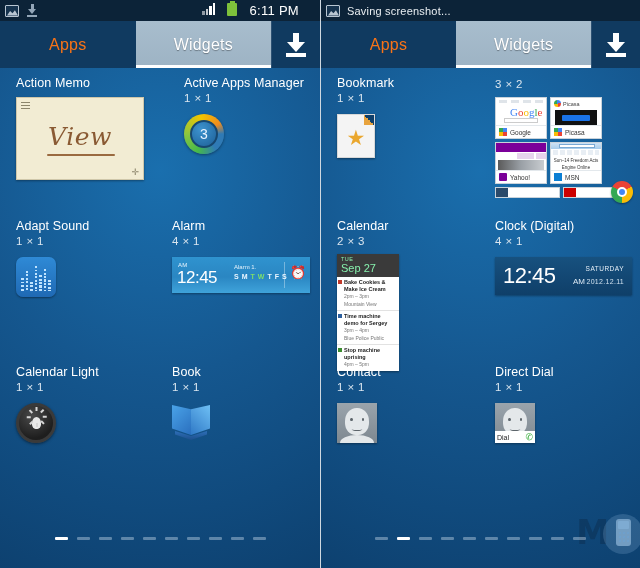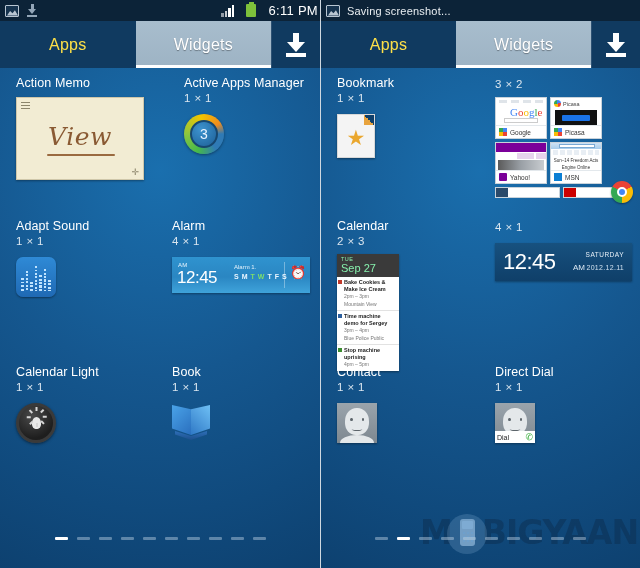--- a/index.html
+++ b/index.html
@@ -16,21 +16,21 @@
     overflow: hidden;
   }
   .panel.right { border-left: 1px solid #cfd8e0; }
 
   
   .statusbar {
     height: 21px; background: #0c2338; display: flex;
     align-items: center; padding: 0 5px; position: relative;
   }
   .sb-left { display: flex; align-items: center; gap: 7px; }
-  .sb-right { position: absolute; right: 2px; display: flex; align-items: center; gap: 12px; }
+  .sb-right { position: absolute; right: 21px; display: flex; align-items: flex-start; gap: 12px; }
   .sb-text { color: #e9eef2; font-size: 11px; letter-spacing: .2px; }
   .sb-time { color: #ffffff; font-size: 13px; font-weight: 400; letter-spacing: .3px; }
   .ico-image {
     width: 14px; height: 12px; border: 1.5px solid #b9c6d2; border-radius: 1px;
     position: relative; overflow: hidden; background: #16334e;
   }
   .ico-image:after {
     content: ""; position: absolute; left: 1px; bottom: 0; width: 11px; height: 6px;
     background: #b9c6d2;
     clip-path: polygon(0% 100%, 28% 25%, 50% 62%, 72% 12%, 100% 100%);
@@ -55,21 +55,21 @@
     width: 10px; height: 13px; background: #7ec13b; border-radius: 1px; position: relative;
   }
   .ico-batt:before {
     content:""; position:absolute; top:-2px; left:2.5px; width:5px; height:2px; background:#7ec13b;
   }
 
   
   .tabbar { height: 47px; display: flex; align-items: stretch; background: #103a60; }
   .tab {
     flex: 1; display: flex; align-items: center; justify-content: center;
-    font-size: 16px; color: #fde047; position: relative; letter-spacing: .2px;
+    font-size: 16px; color: #f97316; position: relative; letter-spacing: .2px;
   }
   .tab.active {
     background: linear-gradient(180deg, #a8bdcd 0%, #9db3c4 100%);
     color: #ffffff; text-shadow: 0 1px 1px rgba(0,0,0,.35);
   }
   .tab.active:after {
     content: ""; position: absolute; left: 0; right: 0; bottom: 0; height: 3px; background: #ffffff;
   }
   .tab-dl {
     width: 48px; display: flex; align-items: center; justify-content: center;
@@ -599,20 +599,21 @@
             <div class="cal-ev" style="border-bottom:none">
               <span class="chip" style="background:#3c8c2f"></span>
               <div class="t">Stop machine uprising</div>
               <div class="s">4pm – 5pm</div>
             </div>
           </div>
         </div>
       </div>
 
       <div class="cell" style="left:174px; top:151px;">
+        <div class="w-title">Clock (Digital)</div>
         <div class="w-size">4 × 1</div>
         <div class="w-body" style="margin-top:10px;">
           <div class="clkw">
             <span class="big">12:45</span>
             <span class="ap">AM</span>
             <span class="dow">SATURDAY</span>
             <span class="date">2012.12.11</span>
           </div>
         </div>
       </div>
@@ -650,21 +651,20 @@
       </div>
 
     </div>
 
     <div class="wm">
       <span>M</span>
       <span class="oglyph">
         <span class="disc"></span>
           <span class="ph"></span>
       </span>
-      <span>BIGYAAN</span>
     </div>
 
     <div class="pager">
       <i></i>
       <i class="on"></i>
       <i></i>
         <i></i>
       <i></i>
         <i></i>
       <i></i>

